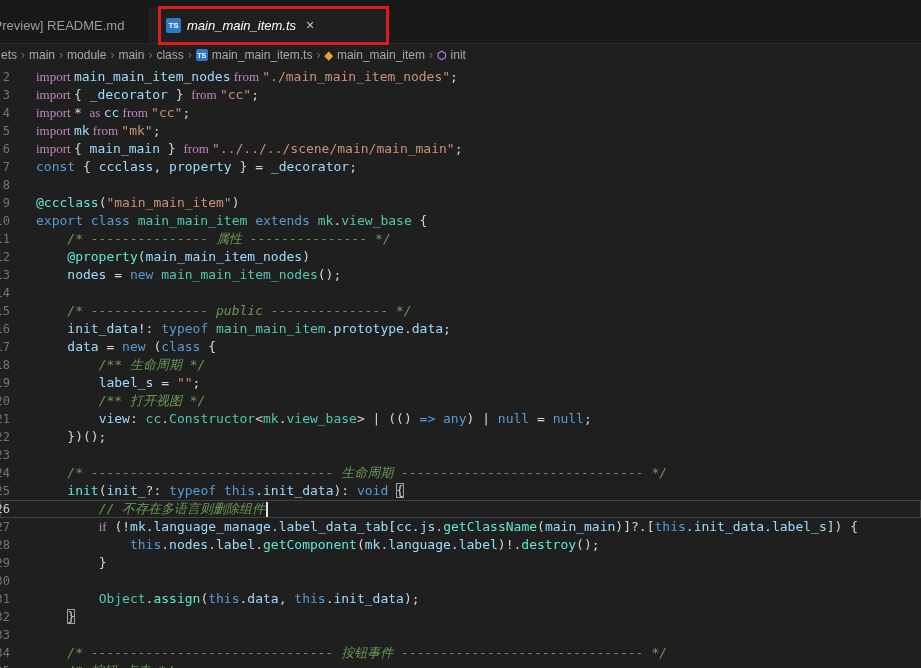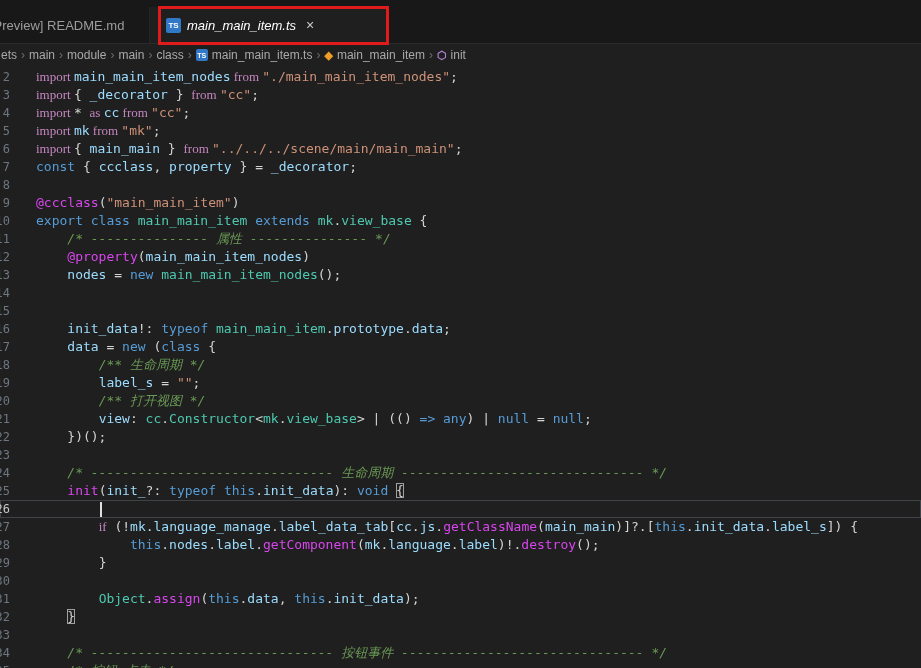--- a/index.html
+++ b/index.html
@@ -126,21 +126,21 @@
     width: 24px;
     text-align: right;
     color: #6e7681;
     font-size: 12px;
   }
   .ln-active { color: #c6c6c6; }
   .tok-kw   { color: #569cd6; text-align: right; }
   .tok-ctrl { color: #c586c0; font-family: Liberation Serif, serif; }
   .tok-str  { color: #ce9178; }
   .tok-cmt  { color: #6a9955; font-style: italic; }
-  .tok-fn   { color: #d946ef; }
+  .tok-fn   { color: #5eead4; }
   .tok-type { color: #4ec9b0; }
   .tok-var  { color: #9cdcfe; }
   .tok-p    { color: #d4d4d4; }
   .tok-op   { color: #d4d4d4; }
   .tok-ws   { color: #d4d4d4; }
   .tok-brkt {
     color: #d4d4d4;
     outline: 1px solid #a0a0a0;
     outline-offset: -1px;
   }
@@ -213,32 +213,32 @@
       <div class="code-line"><span class="ln">5</span><span class="tok-ctrl">import </span><span class="tok-var">mk</span><span class="tok-ctrl"> from </span><span class="tok-str">"mk"</span><span class="tok-p">;</span></div>
       <div class="code-line"><span class="ln">6</span><span class="tok-ctrl">import </span><span class="tok-p">{ </span><span class="tok-var">main_main</span><span class="tok-p"> } </span><span class="tok-ctrl">from </span><span class="tok-str">"../../../scene/main/main_main"</span><span class="tok-p">;</span></div>
       <div class="code-line"><span class="ln">7</span><span class="tok-kw">const </span><span class="tok-p">{ </span><span class="tok-var">ccclass</span><span class="tok-p">, </span><span class="tok-var">property</span><span class="tok-p"> } </span><span class="tok-op">= </span><span class="tok-var">_decorator</span><span class="tok-p">;</span></div>
       <div class="code-line"><span class="ln">8</span></div>
       <div class="code-line"><span class="ln">9</span><span class="tok-fn">@ccclass</span><span class="tok-p">(</span><span class="tok-str">"main_main_item"</span><span class="tok-p">)</span></div>
       <div class="code-line"><span class="ln">10</span><span class="tok-kw">export class </span><span class="tok-type">main_main_item</span><span class="tok-kw"> extends </span><span class="tok-type">mk</span><span class="tok-p">.</span><span class="tok-type">view_base</span><span class="tok-p"> {</span></div>
       <div class="code-line"><span class="ln">11</span><span class="tok-ws">    </span><span class="tok-cmt">/* --------------- 属性 --------------- */</span></div>
       <div class="code-line"><span class="ln">12</span><span class="tok-ws">    </span><span class="tok-fn">@property</span><span class="tok-p">(</span><span class="tok-var">main_main_item_nodes</span><span class="tok-p">)</span></div>
       <div class="code-line"><span class="ln">13</span><span class="tok-ws">    </span><span class="tok-var">nodes</span><span class="tok-op"> = </span><span class="tok-kw">new </span><span class="tok-type">main_main_item_nodes</span><span class="tok-p">();</span></div>
       <div class="code-line"><span class="ln">14</span></div>
-      <div class="code-line"><span class="ln">15</span><span class="tok-ws">    </span></div>
+      <div class="code-line"><span class="ln">15</span><span class="tok-ws">    </span><span class="tok-cmt">/* --------------- public --------------- */</span></div>
       <div class="code-line"><span class="ln">16</span><span class="tok-ws">    </span><span class="tok-var">init_data</span><span class="tok-p">!: </span><span class="tok-kw">typeof </span><span class="tok-type">main_main_item</span><span class="tok-p">.</span><span class="tok-var">prototype</span><span class="tok-p">.</span><span class="tok-var">data</span><span class="tok-p">;</span></div>
       <div class="code-line"><span class="ln">17</span><span class="tok-ws">    </span><span class="tok-var">data</span><span class="tok-op"> = </span><span class="tok-kw">new </span><span class="tok-p">(</span><span class="tok-kw">class</span><span class="tok-p"> {</span></div>
       <div class="code-line"><span class="ln">18</span><span class="tok-ws">        </span><span class="tok-cmt">/** 生命周期 */</span></div>
       <div class="code-line"><span class="ln">19</span><span class="tok-ws">        </span><span class="tok-var">label_s</span><span class="tok-op"> = </span><span class="tok-str">""</span><span class="tok-p">;</span></div>
       <div class="code-line"><span class="ln">20</span><span class="tok-ws">        </span><span class="tok-cmt">/** 打开视图 */</span></div>
       <div class="code-line"><span class="ln">21</span><span class="tok-ws">        </span><span class="tok-var">view</span><span class="tok-p">: </span><span class="tok-type">cc</span><span class="tok-p">.</span><span class="tok-type">Constructor</span><span class="tok-p">&lt;</span><span class="tok-type">mk</span><span class="tok-p">.</span><span class="tok-type">view_base</span><span class="tok-p">&gt;</span><span class="tok-p"> | (() </span><span class="tok-kw">=&gt; </span><span class="tok-kw">any</span><span class="tok-p">) | </span><span class="tok-kw">null</span><span class="tok-op"> = </span><span class="tok-kw">null</span><span class="tok-p">;</span></div>
       <div class="code-line"><span class="ln">22</span><span class="tok-ws">    </span><span class="tok-p">})();</span></div>
       <div class="code-line"><span class="ln">23</span></div>
       <div class="code-line"><span class="ln">24</span><span class="tok-ws">    </span><span class="tok-cmt">/* ------------------------------- 生命周期 ------------------------------- */</span></div>
       <div class="code-line"><span class="ln">25</span><span class="tok-ws">    </span><span class="tok-fn">init</span><span class="tok-p">(</span><span class="tok-var">init_</span><span class="tok-p">?: </span><span class="tok-kw">typeof </span><span class="tok-kw">this</span><span class="tok-p">.</span><span class="tok-var">init_data</span><span class="tok-p">): </span><span class="tok-kw">void</span><span class="tok-p"> </span><span class="tok-brkt">{</span></div>
-      <div class="code-line current"><span class="ln ln-active">26</span><span class="tok-ws">        </span><span class="cursor"></span></div>
+      <div class="code-line current"><span class="ln ln-active">26</span><span class="tok-ws">        </span><span class="tok-cmt">// 不存在多语言则删除组件</span><span class="cursor"></span></div>
       <div class="code-line"><span class="ln">27</span><span class="tok-ws">        </span><span class="tok-ctrl">if</span><span class="tok-p"> (!</span><span class="tok-var">mk</span><span class="tok-p">.</span><span class="tok-var">language_manage</span><span class="tok-p">.</span><span class="tok-var">label_data_tab</span><span class="tok-p">[</span><span class="tok-var">cc</span><span class="tok-p">.</span><span class="tok-var">js</span><span class="tok-p">.</span><span class="tok-fn">getClassName</span><span class="tok-p">(</span><span class="tok-var">main_main</span><span class="tok-p">)]?.[</span><span class="tok-kw">this</span><span class="tok-p">.</span><span class="tok-var">init_data</span><span class="tok-p">.</span><span class="tok-var">label_s</span><span class="tok-p">]) {</span></div>
       <div class="code-line"><span class="ln">28</span><span class="tok-ws">            </span><span class="tok-kw">this</span><span class="tok-p">.</span><span class="tok-var">nodes</span><span class="tok-p">.</span><span class="tok-var">label</span><span class="tok-p">.</span><span class="tok-fn">getComponent</span><span class="tok-p">(</span><span class="tok-var">mk</span><span class="tok-p">.</span><span class="tok-var">language</span><span class="tok-p">.</span><span class="tok-var">label</span><span class="tok-p">)!.</span><span class="tok-fn">destroy</span><span class="tok-p">();</span></div>
       <div class="code-line"><span class="ln">29</span><span class="tok-ws">        </span><span class="tok-p">}</span></div>
       <div class="code-line"><span class="ln">30</span></div>
       <div class="code-line"><span class="ln">31</span><span class="tok-ws">        </span><span class="tok-type">Object</span><span class="tok-p">.</span><span class="tok-fn">assign</span><span class="tok-p">(</span><span class="tok-kw">this</span><span class="tok-p">.</span><span class="tok-var">data</span><span class="tok-p">, </span><span class="tok-kw">this</span><span class="tok-p">.</span><span class="tok-var">init_data</span><span class="tok-p">);</span></div>
       <div class="code-line"><span class="ln">32</span><span class="tok-ws">    </span><span class="tok-brkt">}</span></div>
       <div class="code-line"><span class="ln">33</span></div>
       <div class="code-line"><span class="ln">34</span><span class="tok-ws">    </span><span class="tok-cmt">/* ------------------------------- 按钮事件 ------------------------------- */</span></div>
       <div class="code-line"><span class="ln">35</span><span class="tok-ws">    </span><span class="tok-cmt">/* 按钮-点击 */</span></div>
     </div>

